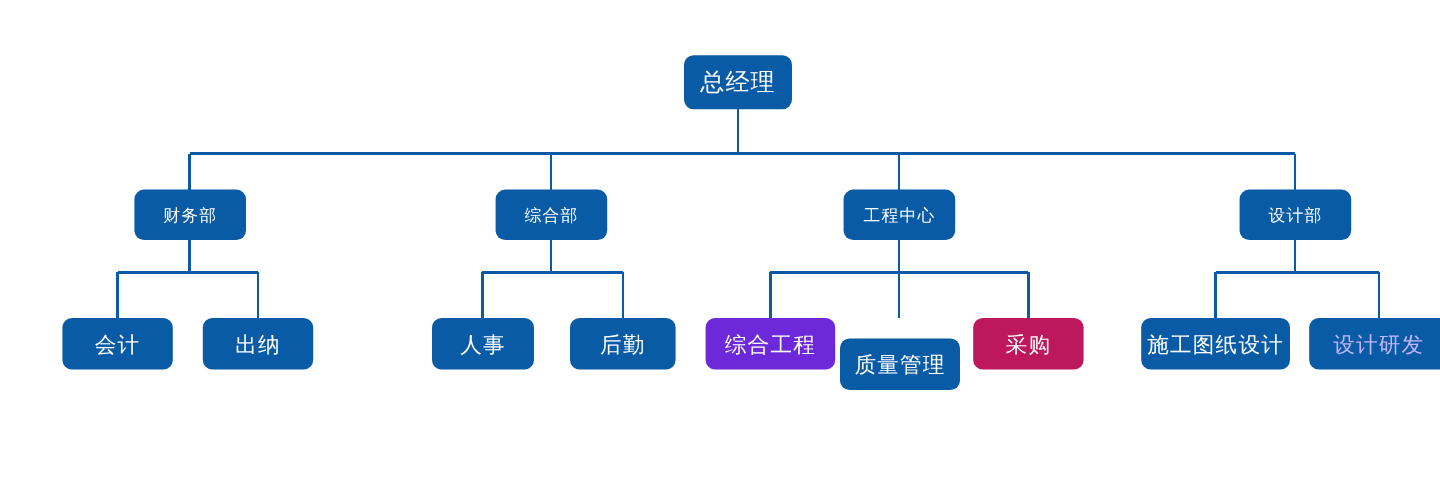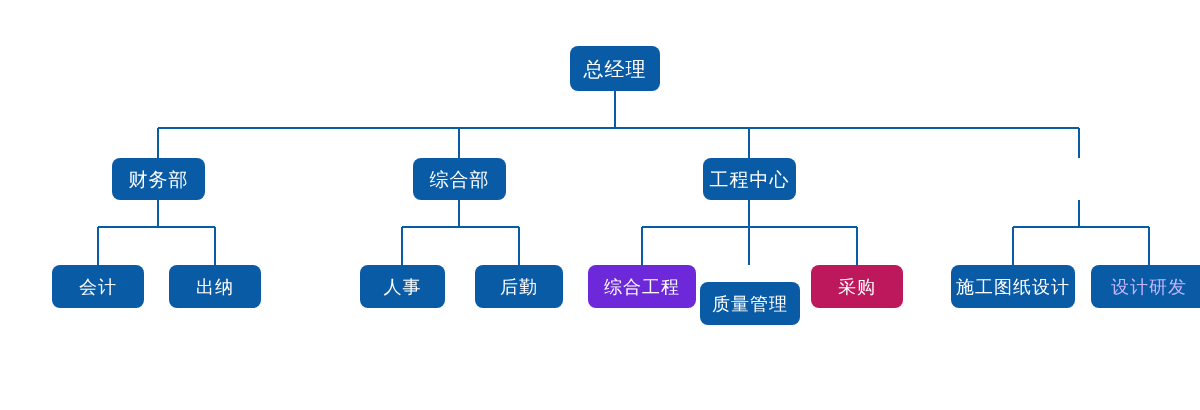--- a/index.html
+++ b/index.html
@@ -47,21 +47,21 @@
     font-weight: 400;
     letter-spacing: 1px;
     line-height: 1;
     white-space: nowrap;
     user-select: none;
   }
   .node-root {
     font-size: 20px;
   }
   .node-level2 {
-    font-size: 19px;
+    font-size: 14px;
   }
   .node-leaf {
     font-size: 18px;
   }
 </style>
 </head>
 <body style="background: rgb(255, 255, 255);">
 
 <div id="org-chart">
 
@@ -89,20 +89,21 @@
       <line x1="981" y1="227" x2="1117" y2="227" stroke="#0A5BA5" stroke-width="2" shape-rendering="crispEdges"></line>
       <line x1="981" y1="227" x2="981" y2="265" stroke="#0A5BA5" stroke-width="2" shape-rendering="crispEdges"></line>
       <line x1="1117" y1="227" x2="1117" y2="265" stroke="#0A5BA5" stroke-width="2" shape-rendering="crispEdges"></line>
     </svg>
 
   <div id="node-layer">
       <div class="node node-root" style="left: 538px; top: 46px; width: 90px; height: 45px; background: rgb(10, 91, 165); color: rgb(255, 255, 255);">总经理</div>
       <div class="node node-level2" style="left: 80px; top: 158px; width: 93px; height: 42px; background: rgb(10, 91, 165); color: rgb(255, 255, 255);">财务部</div>
       <div class="node node-level2" style="left: 381px; top: 158px; width: 93px; height: 42px; background: rgb(10, 91, 165); color: rgb(255, 255, 255);">综合部</div>
       <div class="node node-level2" style="left: 671px; top: 158px; width: 93px; height: 42px; background: rgb(10, 91, 165); color: rgb(255, 255, 255);">工程中心</div>
+      <div class="node node-level2" style="left: 1001px; top: 158px; width: 93px; height: 42px; background: rgb(10, 91, 165); color: rgb(255, 255, 255);">设计部</div>
       <div class="node node-leaf" style="left: 20px; top: 265px; width: 92px; height: 43px; background: rgb(10, 91, 165); color: rgb(255, 255, 255);">会计</div>
       <div class="node node-leaf" style="left: 137px; top: 265px; width: 92px; height: 43px; background: rgb(10, 91, 165); color: rgb(255, 255, 255);">出纳</div>
       <div class="node node-leaf" style="left: 328px; top: 265px; width: 85px; height: 43px; background: rgb(10, 91, 165); color: rgb(255, 255, 255);">人事</div>
       <div class="node node-leaf" style="left: 443px; top: 265px; width: 88px; height: 43px; background: rgb(10, 91, 165); color: rgb(255, 255, 255);">后勤</div>
       <div class="node node-leaf" style="left: 556px; top: 265px; width: 108px; height: 43px; background: #6d28d9; color: rgb(255, 255, 255);">综合工程</div>
       <div class="node node-leaf" style="left: 668px; top: 282px; width: 100px; height: 43px; background: rgb(10, 91, 165); color: rgb(255, 255, 255);">质量管理</div>
       <div class="node node-leaf" style="left: 779px; top: 265px; width: 92px; height: 43px; background: #be185d; color: rgb(255, 255, 255);">采购</div>
       <div class="node node-leaf" style="left: 919px; top: 265px; width: 124px; height: 43px; background: rgb(10, 91, 165); color: rgb(255, 255, 255);">施工图纸设计</div>
       <div class="node node-leaf" style="left: 1059px; top: 265px; width: 116px; height: 43px; background: rgb(10, 91, 165); color: #c4b5fd; font-family: Liberation Serif, serif;">设计研发</div>
     </div>

